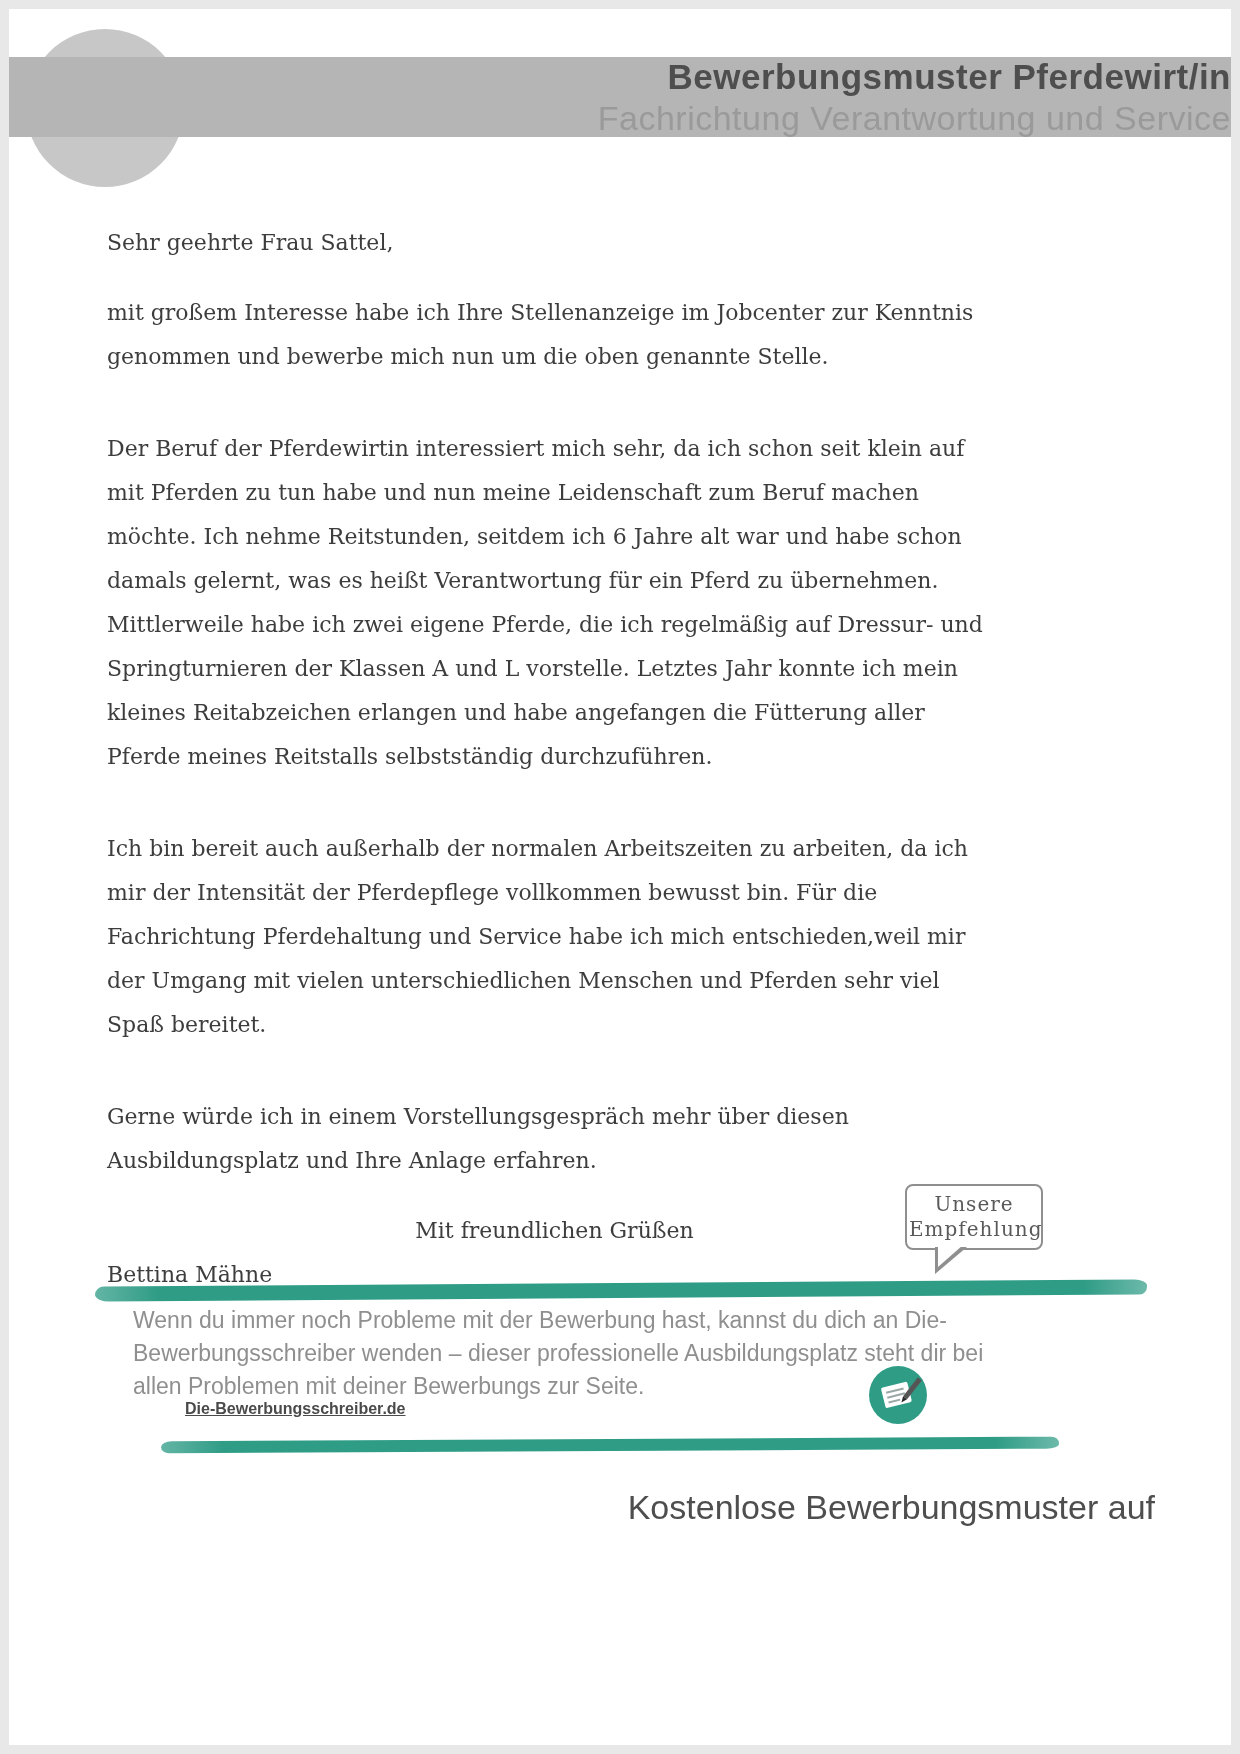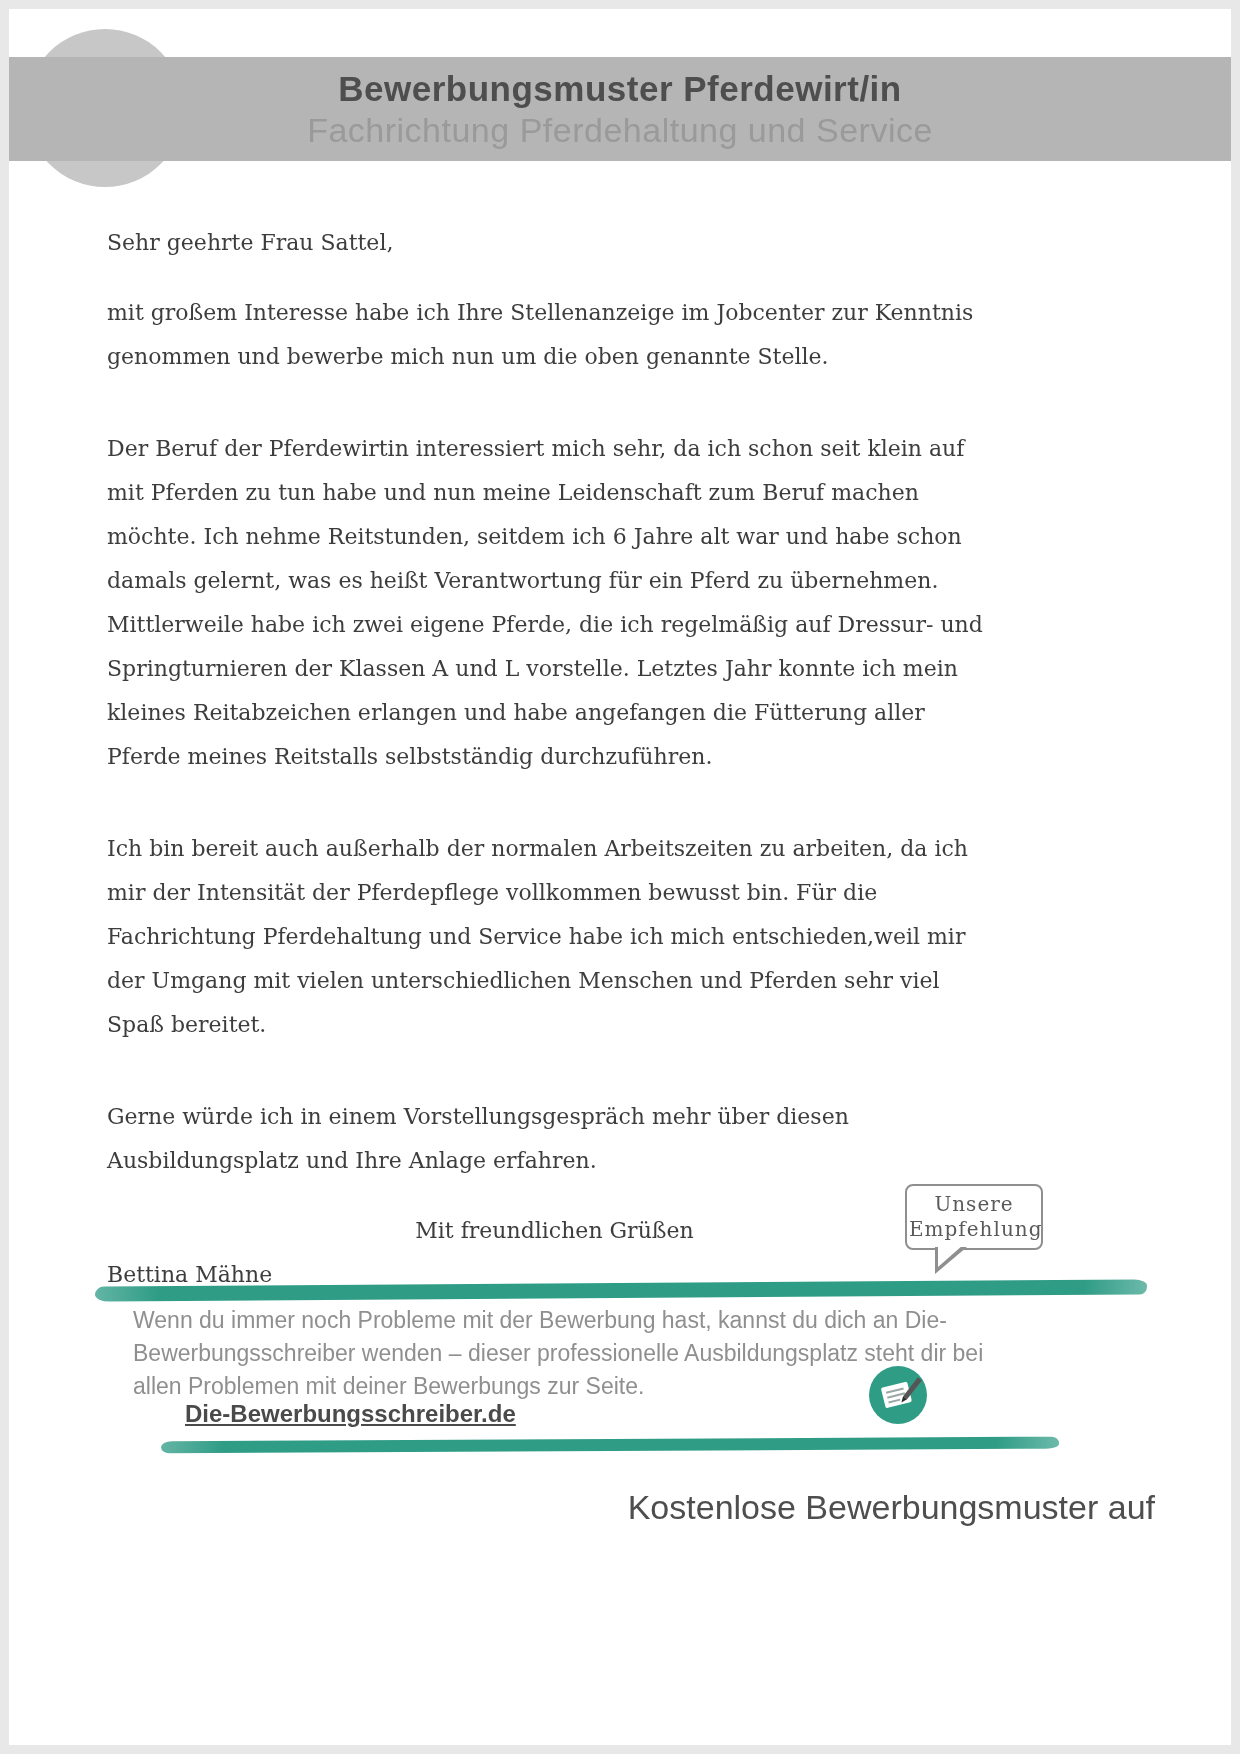--- a/index.html
+++ b/index.html
@@ -13,23 +13,23 @@
     position:absolute;left:9px;top:9px;right:9px;bottom:9px;
     background:#ffffff;overflow:hidden;
   }
 
   
   .header-circle{
     position:absolute;left:17px;top:20px;width:158px;height:158px;
     border-radius:50%;background:#c7c7c7;
   }
   .header-band{
-    position:absolute;left:0;right:0;top:48px;height:104px;
+    position:absolute;left:0;right:0;top:48px;height:80px;
     background:#b5b5b5;
-    display:flex;flex-direction:column;justify-content:center;align-items:center;
+    display:flex;flex-direction:column;justify-content:center;align-items:flex-end;
   }
   .header-title{
     font-size:35px;font-weight:bold;color:#4e4e4e;letter-spacing:.5px;line-height:42px;
   }
   .header-subtitle{
     font-size:34px;font-weight:400;color:#9a9a9a;letter-spacing:.5px;line-height:40px;
   }
 
   
   .letter{
@@ -77,21 +77,21 @@
     background:linear-gradient(90deg,rgba(47,156,134,.75),#2f9c86 7%,#2f9c86 93%,rgba(47,156,134,.7));
   }
 
   
   .promo-text{
     position:absolute;left:124px;top:1295px;width:880px;
     font-size:23px;line-height:33px;color:#8f8f8f;
   }
   .promo-link{
     position:absolute;left:176px;top:1391px;
-    font-size:24px;font-weight:bold;color:#4a4a4a;
+    font-size:16px;font-weight:bold;color:#4a4a4a;
     text-decoration:underline;cursor:pointer;
   }
   .notepad-badge{
     position:absolute;left:859px;top:1356px;width:60px;height:60px;
   }
 
   
   .footer{
     position:absolute;right:76px;top:1481px;text-align:right;
   }
@@ -104,21 +104,21 @@
   }
 </style>
 </head>
 <body>
 
 <div class="page">
 
   <div class="header-circle"></div>
   <div class="header-band">
     <div class="header-title">Bewerbungsmuster Pferdewirt/in</div>
-    <div class="header-subtitle">Fachrichtung Pferdehaltung und Service</div>
+    <div class="header-subtitle">Fachrichtung Verantwortung und Service</div>
   </div>
 
   <div class="letter">
     <p class="greeting">Sehr geehrte Frau Sattel,</p>
     <p>mit großem Interesse habe ich Ihre Stellenanzeige im Jobcenter zur Kenntnis genommen und bewerbe mich nun um die oben genannte Stelle.</p>
     <p>Der Beruf der Pferdewirtin interessiert mich sehr, da ich schon seit klein auf mit Pferden zu tun habe und nun meine Leidenschaft zum Beruf machen möchte. Ich nehme Reitstunden, seitdem ich 6 Jahre alt war und habe schon damals gelernt, was es heißt Verantwortung für ein Pferd zu übernehmen. Mittlerweile habe ich zwei eigene Pferde, die ich regelmäßig auf Dressur- und Springturnieren der Klassen A und L vorstelle. Letztes Jahr konnte ich mein kleines Reitabzeichen erlangen und habe angefangen die Fütterung aller Pferde meines Reitstalls selbstständig durchzuführen.</p>
     <p>Ich bin bereit auch außerhalb der normalen Arbeitszeiten zu arbeiten, da ich mir der Intensität der Pferdepflege vollkommen bewusst bin. Für die Fachrichtung Pferdehaltung und Service habe ich mich entschieden,weil mir der Umgang mit vielen unterschiedlichen Menschen und Pferden sehr viel Spaß bereitet.</p>
     <p class="last-para">Gerne würde ich in einem Vorstellungsgespräch mehr über diesen Ausbildungsplatz und Ihre Anlage erfahren.</p>
     <p class="closing">Mit freundlichen Grüßen</p>
     <p class="signature">Bettina Mähne</p>

